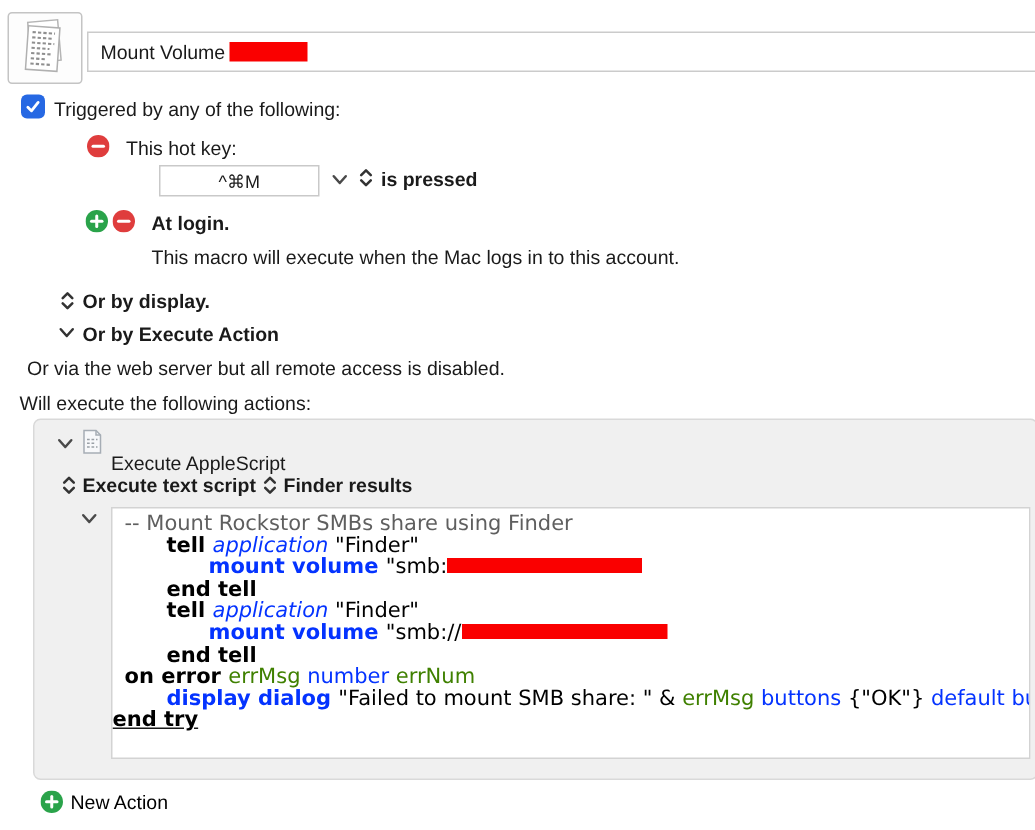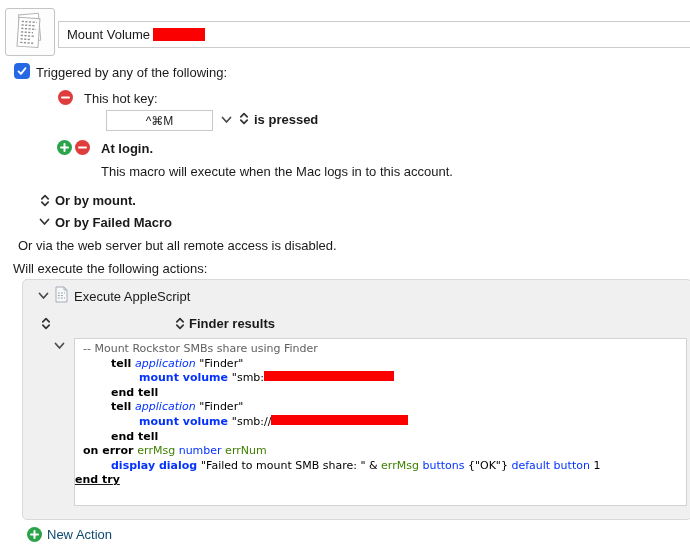--- a/index.html
+++ b/index.html
@@ -32,32 +32,32 @@
   .hotkey-field{left:106px;top:110px;width:107px;height:21px;border:1px solid #c9c9c9;background:#fff;
     display:flex;align-items:center;justify-content:center;font-size:12px;box-sizing:border-box;cursor:text;}
 
   .chev, .updown{display:block;}
 
   
   .action-box{left:22px;top:279px;width:670px;height:241px;background:#f0f0f0;
     border:1px solid #d9d9d9;border-radius:5px;box-sizing:border-box;}
   .script-box{position:absolute;left:51px;top:58px;width:613px;height:168px;background:#ffffff;
     border:1px solid #d3d3d3;box-sizing:border-box;overflow:hidden;cursor:text;}
-  .script-body{padding-top:3px;font-family:"DejaVu Sans",sans-serif;font-size:11px;line-height:14.6px;}
+  .script-body{padding-top:3px;font-family:"DejaVu Sans",sans-serif;font-size:14px;line-height:14.6px;}
   .code-line{white-space:pre;}
   .sc-c{color:#5f5f5f;}
   .sc-k{color:#000;font-weight:bold;}
   .sc-cls{color:#0433ff;font-style:italic;}
   .sc-cmd{color:#0433ff;font-weight:bold;}
   .sc-p{color:#0433ff;}
   .sc-v{color:#3f8000;}
   .sc-pl{color:#000;}
   .sc-redact{display:inline-block;background:#fa0000;height:10px;vertical-align:baseline;}
 
-  .new-action-lbl{color:#0c4a6e;}
+  .new-action-lbl{color:#000000;}
 </style>
 </head>
 <body>
 
 <div class="abs icon-well">
   <svg width="36" height="40" viewBox="0 0 36 40">
     <g transform="rotate(-5 18 20)">
       <rect x="8" y="2" width="20" height="27" fill="#ffffff" stroke="#b5b5b5"></rect>
     </g>
     <g transform="rotate(4 18 20)">
@@ -126,28 +126,28 @@
 </div>
 <div class="abs lbl" style="left:101px;top:141px;font-weight:bold;">At login.</div>
 <div class="abs lbl" style="left:101px;top:164px;">This macro will execute when the Mac logs in to this account.</div>
 
 <div class="abs" style="left:40px;top:194px;">
   <svg class="updown" width="10" height="13" viewBox="0 0 10 13">
     <path d="M1.8 4.8 L5 1.6 L8.2 4.8" fill="none" stroke="#333333" stroke-width="1.7" stroke-linecap="round" stroke-linejoin="round"></path>
     <path d="M1.8 8.2 L5 11.4 L8.2 8.2" fill="none" stroke="#333333" stroke-width="1.7" stroke-linecap="round" stroke-linejoin="round"></path>
   </svg>
 </div>
-<div class="abs lbl bold" style="left:55px;top:193px;">Or by mount.</div>
+<div class="abs lbl bold" style="left:55px;top:193px;">Or by display.</div>
 
 <div class="abs" style="left:39px;top:218px;">
   <svg class="chev" width="11" height="8" viewBox="0 0 11 8">
     <path d="M1.5 1.5 L5.5 6 L9.5 1.5" fill="none" stroke="#333333" stroke-width="1.7" stroke-linecap="round" stroke-linejoin="round"></path>
   </svg>
 </div>
-<div class="abs lbl bold" style="left:55px;top:215px;">Or by Failed Macro</div>
+<div class="abs lbl bold" style="left:55px;top:215px;">Or by Execute Action</div>
 
 <div class="abs lbl" style="left:18px;top:238px;">Or via the web server but all remote access is disabled.</div>
 
 <div class="abs lbl" style="left:13px;top:261px;">Will execute the following actions:</div>
 
 <div class="abs action-box">
   <div class="abs" style="left:15px;top:12px;">
     <svg class="chev" width="11" height="8" viewBox="0 0 11 8">
       <path d="M1.5 1.5 L5.5 6 L9.5 1.5" fill="none" stroke="#4a4a4a" stroke-width="1.7" stroke-linecap="round" stroke-linejoin="round"></path>
     </svg>
@@ -156,28 +156,29 @@
     <svg width="13" height="17" viewBox="0 0 13 17">
       <path d="M1 1 H9 L12 4 V16 H1 Z" fill="#f7f8fa" stroke="#a6adb5"></path>
       <path d="M9 1 L9 4 L12 4" fill="none" stroke="#a6adb5"></path>
       <g stroke="#9aa0a6" stroke-width="1.1" stroke-dasharray="1.8 1.2">
         <line x1="3" y1="7" x2="10" y2="7"></line>
         <line x1="3" y1="9.5" x2="9" y2="9.5"></line>
         <line x1="3" y1="12" x2="10" y2="12"></line>
       </g>
     </svg>
   </div>
-  <div class="abs lbl" style="left:51px;top:9px;">Execute AppleScript</div>
+  <div class="abs lbl" style="left:51px;top:21px;">Execute AppleScript</div>
 
   <div class="abs" style="left:18px;top:37px;">
     <svg class="updown" width="10" height="13" viewBox="0 0 10 13">
       <path d="M1.8 4.8 L5 1.6 L8.2 4.8" fill="none" stroke="#333333" stroke-width="1.7" stroke-linecap="round" stroke-linejoin="round"></path>
       <path d="M1.8 8.2 L5 11.4 L8.2 8.2" fill="none" stroke="#333333" stroke-width="1.7" stroke-linecap="round" stroke-linejoin="round"></path>
     </svg>
   </div>
+  <div class="abs lbl bold" style="left:32px;top:36px;">Execute text script</div>
 
   <div class="abs" style="left:152px;top:37px;">
     <svg class="updown" width="10" height="13" viewBox="0 0 10 13">
       <path d="M1.8 4.8 L5 1.6 L8.2 4.8" fill="none" stroke="#333333" stroke-width="1.7" stroke-linecap="round" stroke-linejoin="round"></path>
       <path d="M1.8 8.2 L5 11.4 L8.2 8.2" fill="none" stroke="#333333" stroke-width="1.7" stroke-linecap="round" stroke-linejoin="round"></path>
     </svg>
   </div>
   <div class="abs lbl bold" style="left:166px;top:36px;">Finder results</div>
 
   <div class="abs" style="left:31px;top:62px;">

